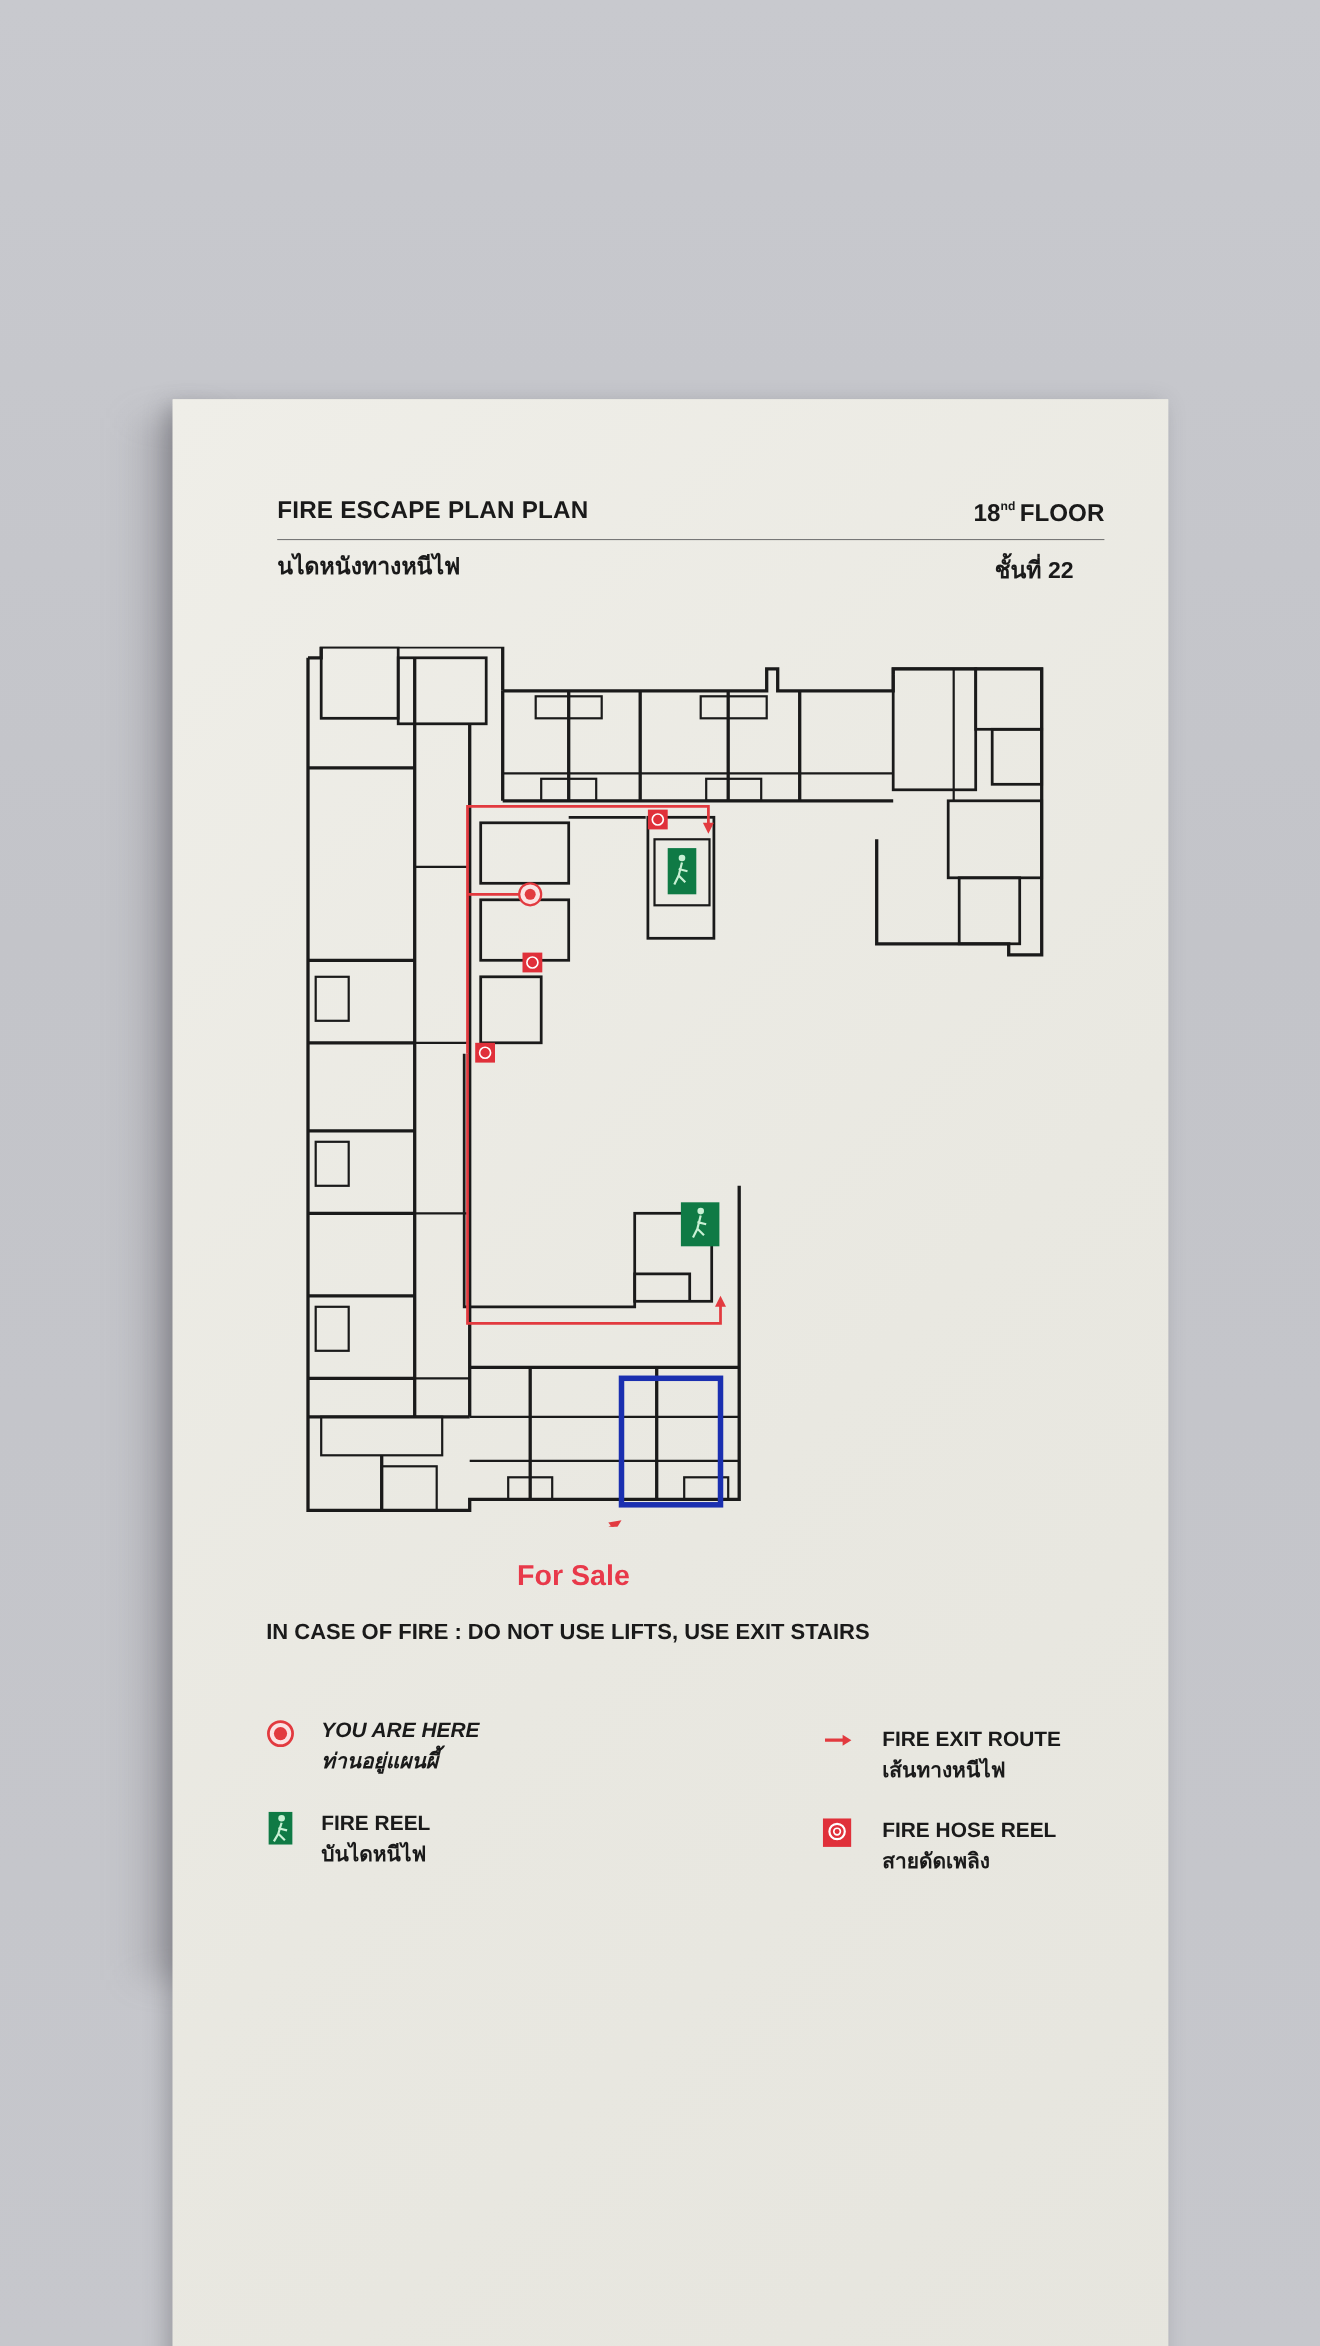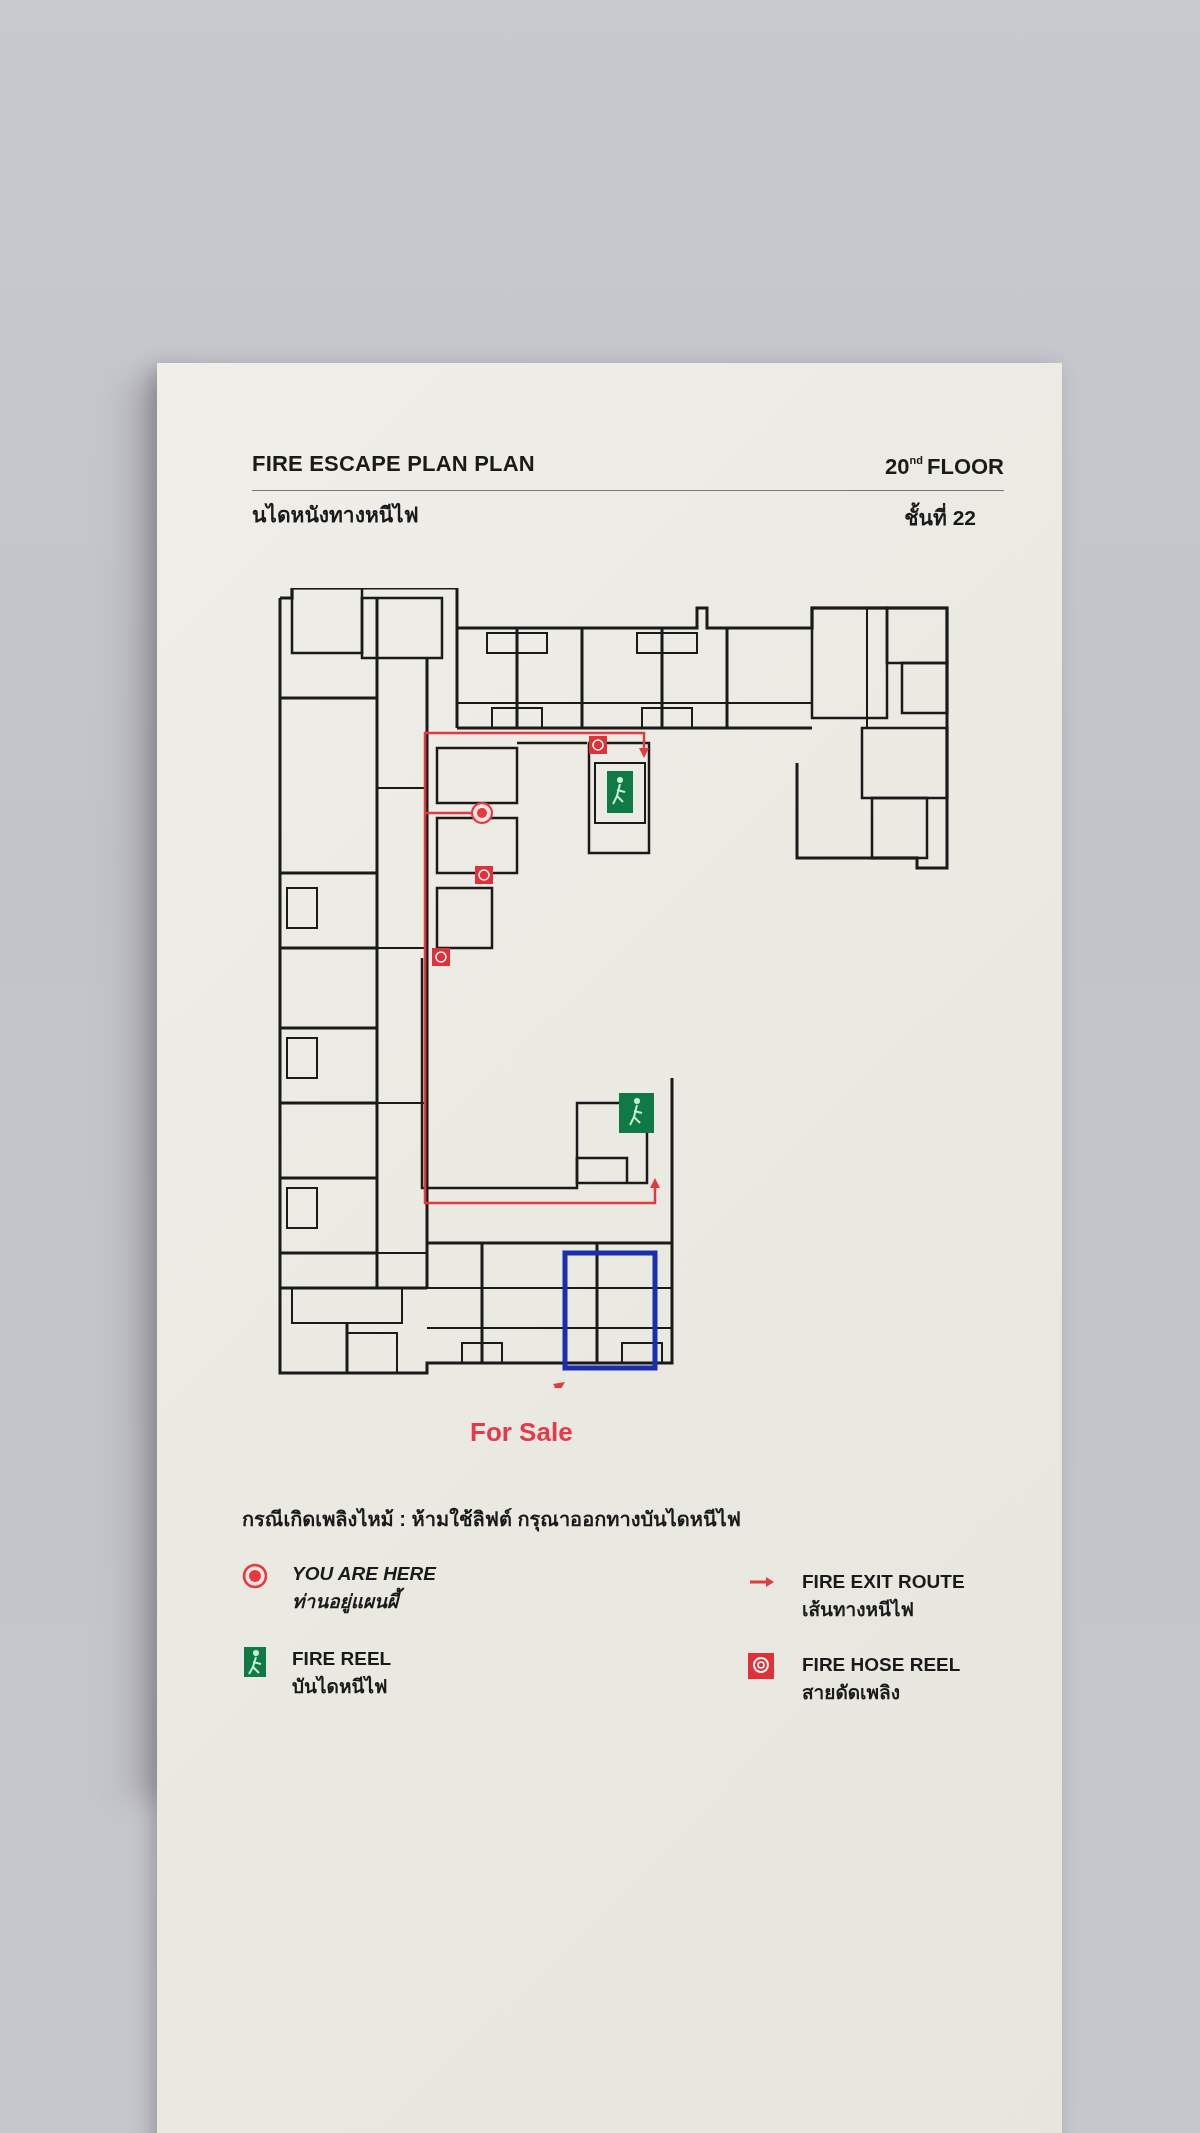--- a/index.html
+++ b/index.html
@@ -35,21 +35,21 @@
   .legend .icon{position:absolute;left:-50px;top:3px;}
 </style>
 </head>
 <body>
 
 <div class="shadow"></div>
 
 <div class="card">
 
   <div class="title-en">FIRE ESCAPE PLAN PLAN</div>
-  <div class="floor-en"><span>20</span><sup>nd</sup><span>FLOOR</span></div>
+  <div class="floor-en"><span>18</span><sup>nd</sup><span>FLOOR</span></div>
   <div class="rule"></div>
   <div class="title-th">นไดหนังทางหนีไฟ</div>
   <div class="floor-th">ชั้นที่ 22</div>
 
   <svg class="plan" viewBox="0 0 680 800" width="680" height="800">
     <g fill="none" stroke="#1a1a1a" stroke-width="3">
 
       <polyline points="3,10 3,785 150,785 150,775 395,775 395,490"></polyline>
       <polyline points="3,10 15,10 15,0 180,0 180,40"></polyline>
 
@@ -158,21 +158,21 @@
     <rect x="288" y="665" width="90" height="115" fill="none" stroke="#1a2fb0" stroke-width="5"></rect>
 
     <g>
       <line x1="232" y1="832" x2="283" y2="797" stroke="#e23a3f" stroke-width="2.5"></line>
       <polygon points="288,794 276,796 282,804" fill="#e23a3f"></polygon>
     </g>
   </svg>
 
   <div class="forsale">For Sale</div>
 
-  <div class="warn-th">กรณีเกิดเพลิงไหม้ : ห้ามใช้ลิฟต์ กรุณาออกทางบันไดหนีไฟ</div>
+  <div class="warn-en">IN CASE OF FIRE : DO NOT USE LIFTS, USE EXIT STAIRS</div>
 
   <div class="legend" style="left:135px;top:1197px;font-style:italic;">
     <svg class="icon" width="26" height="26">
         <circle cx="13" cy="13" r="11" fill="#fbe3e3" stroke="#e23a3f" stroke-width="2.5"></circle>
         <circle cx="13" cy="13" r="6" fill="#e23a3f"></circle>
       </svg>
     <div class="lbl">YOU ARE HERE</div>
     <div class="lbl">ท่านอยู่แผนผี้</div>
   </div>
 

